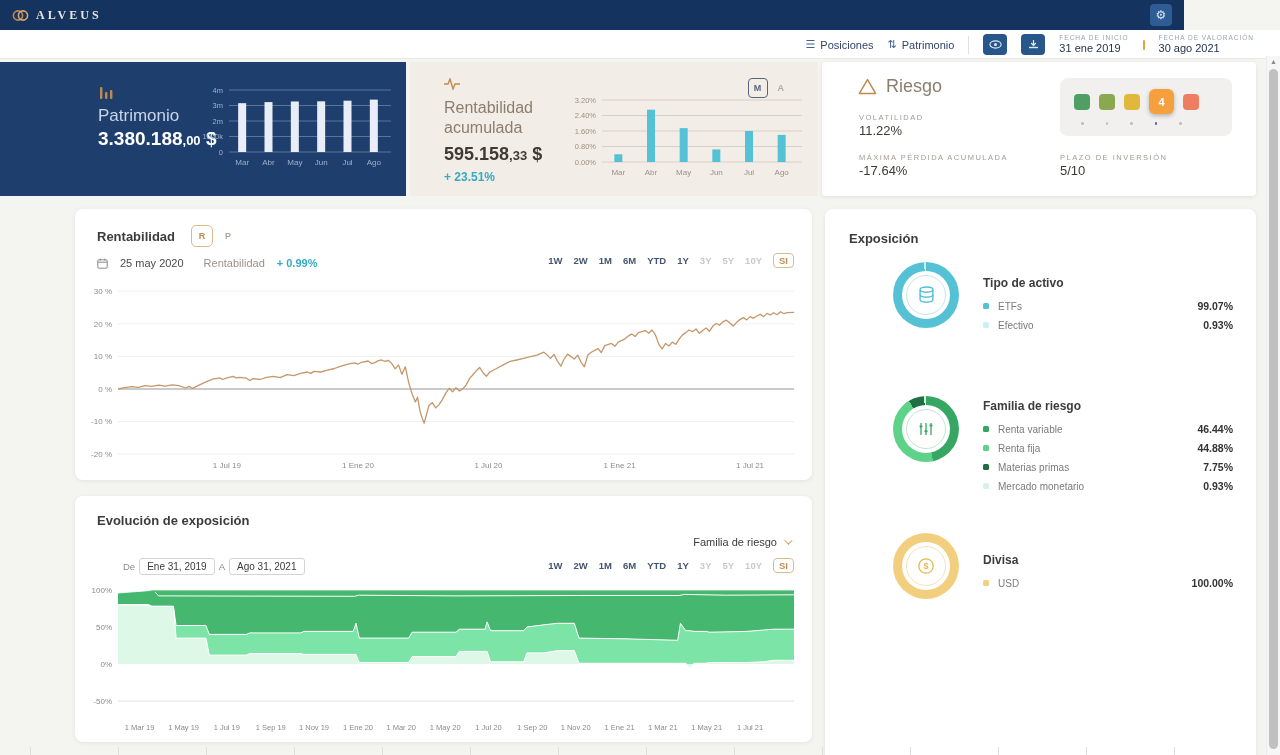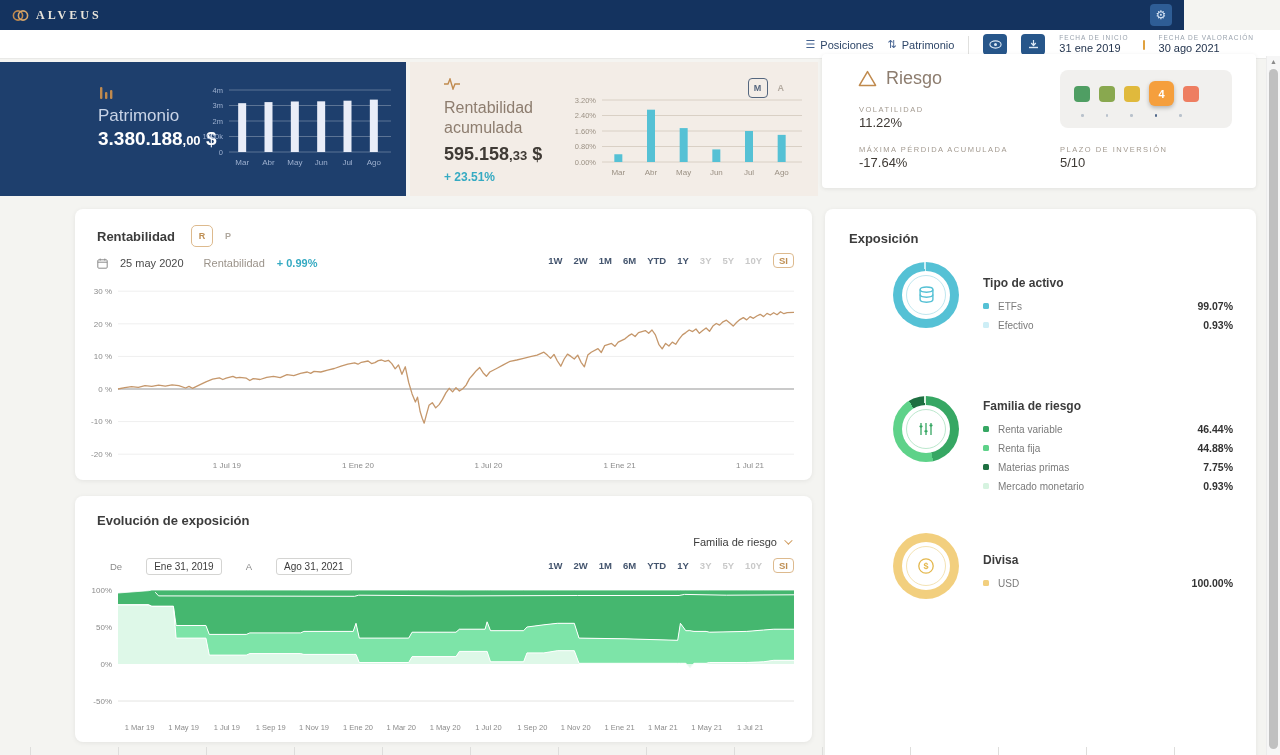--- a/index.html
+++ b/index.html
@@ -35,21 +35,21 @@
   .pat-title { position:absolute; left:98px; top:44px; color:#c9d4e7; font-size:17px; }
   .pat-value { position:absolute; left:98px; top:66px; color:#ffffff; font-size:19px; font-weight:bold; }
   .val-dec { font-size:13px;text-align:right; }
   .card-renta { position:absolute; left:410px; top:62px; width:408px; height:134px; background:#f3ede7; }
   .ren-title { position:absolute; left:34px; top:36px; color:#8d7d6f; font-size:16px; line-height:1.25; }
   .ren-value { position:absolute; left:34px; top:82px; color:#3f3a35; font-size:18px; font-weight:bold; }
   .ren-delta { position:absolute; left:34px; top:108px; color:#35aac2; font-size:12px; font-weight:bold; }
   .ma-toggle { position:absolute; right:34px; top:16px; display:flex; align-items:center; gap:10px; }
   .ma-m { width:20px; height:20px; border:1.5px solid #55677f; border-radius:4px; color:#55677f; font-size:9px; font-weight:bold; display:flex; align-items:center; justify-content:center; cursor:pointer; }
   .ma-a { color:#b3aaa0; font-size:9px; font-weight:bold; cursor:pointer; }
-  .card-riesgo { position:absolute; left:822px; top:54px; width:434px; height:134px; background:#ffffff; border-radius:4px; box-shadow:0 1px 4px rgba(0,0,0,0.08); }
+  .card-riesgo { position:absolute; left:822px; top:62px; width:434px; height:134px; background:#ffffff; border-radius:4px; box-shadow:0 1px 4px rgba(0,0,0,0.08); }
   .riesgo-head { position:absolute; left:36px; top:14px; display:flex; align-items:center; gap:9px; color:#8d7d6f; font-size:18px; }
   .r-label { font-size:7.5px; color:#a39a90; letter-spacing:1.5px; position:absolute; }
   .r-value { font-size:13px; color:#3f3a35; font-weight:normal; position:absolute; }
   .risk-box { position:absolute; left:238px; top:16px; width:172px; height:58px; background:#f1f0ee; border-radius:8px; }
   .risk-squares { position:absolute; left:14px; top:11px; display:flex; align-items:center; gap:9px; }
   .risk-sq { width:16px; height:16px; border-radius:4px; }
   .risk-sq.sel { width:25px; height:25px; border-radius:6px; color:#fff; font-size:11px; font-weight:bold; display:flex; align-items:center; justify-content:center; box-shadow:0 2px 4px rgba(0,0,0,0.25); }
   .risk-dots { position:absolute; left:14px; top:44px; display:flex; gap:22px; padding-left:7px; }
   .risk-dot { width:2.5px; height:2.5px; border-radius:50%; background:#b9c2cc; }
   .risk-dot.sel { background:#50688a; }
@@ -71,21 +71,21 @@
   .metric-val { color:#35aac2; font-weight:bold; }
 
   .ranges { position:absolute; display:flex; align-items:center; gap:11px; }
   .rng { font-size:9.5px; font-weight:bold; color:#44556e; cursor:pointer; }
   .rng.dis { color:#c9c9c9; }
   .rng.sel { border:1.5px solid #ddba8e; color:#bf8f53; border-radius:4px; padding:1px 5px; }
 
   .evo-title { position:absolute; left:22px; top:17px; }
   .evo-dd { position:absolute; right:22px; top:40px; display:flex; align-items:center; gap:7px; font-size:11px; color:#3c3c3c; cursor:pointer; }
   .chev-gold { width:6px; height:6px; border-right:1.5px solid #cf9a5c; border-bottom:1.5px solid #cf9a5c; transform:rotate(45deg) translateY(-2px); }
-  .evo-dates { position:absolute; left:35px; top:62px; display:flex; align-items:center; gap:24px; font-size:9.5px; color:#8a8a8a; }
+  .evo-dates { position:absolute; left:48px; top:62px; display:flex; align-items:center; gap:4px; font-size:9.5px; color:#8a8a8a; }
   .date-input { border:1px solid #d4d4d2; border-radius:3px; padding:2px 7px; font-size:10px; color:#3c3c3c; background:#fff; }
 
   .expo-title { position:absolute; left:24px; top:22px; }
   .expo-group { position:absolute; left:0; width:431px; }
   .donut { position:absolute; left:68px; width:66px; height:66px; border-radius:50%; }
   .donut-hole { position:absolute; left:9px; top:9px; width:48px; height:48px; border-radius:50%; background:#fff; }
   .donut-inner-ring { position:absolute; left:13px; top:13px; width:40px; height:40px; border-radius:50%; border:1px solid; }
   .donut-ic { position:absolute; left:0; top:0; width:66px; height:66px; display:flex; align-items:center; justify-content:center; }
   .legend { position:absolute; left:158px; width:250px; }
   .legend-title { font-size:12px; font-weight:bold; color:#3c3c3c; margin-bottom:10px; }

